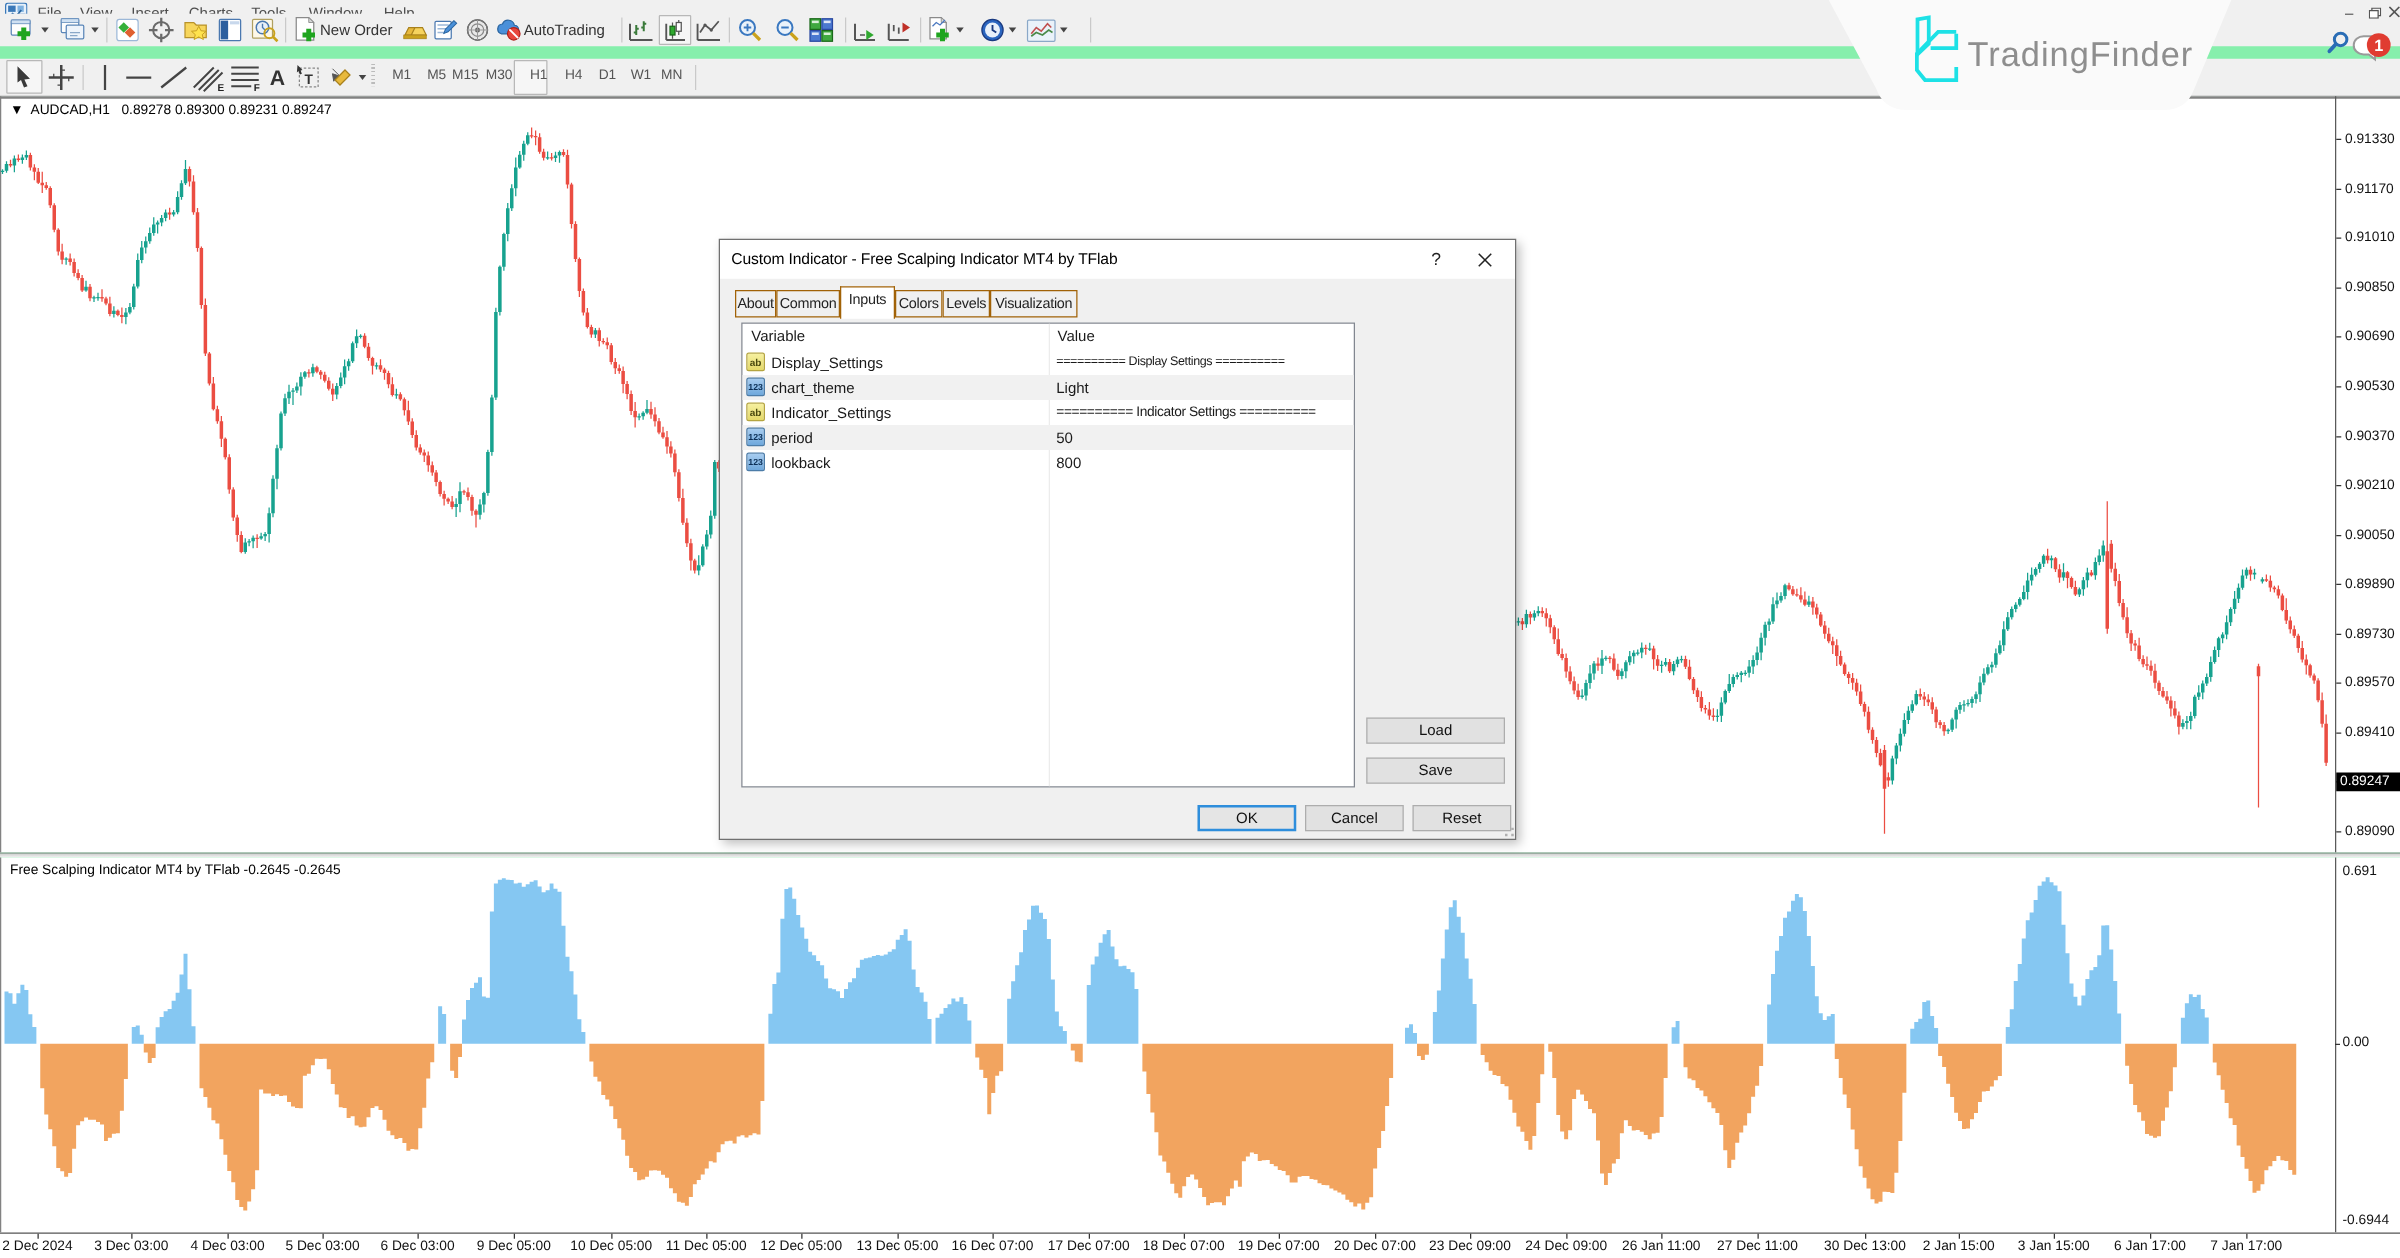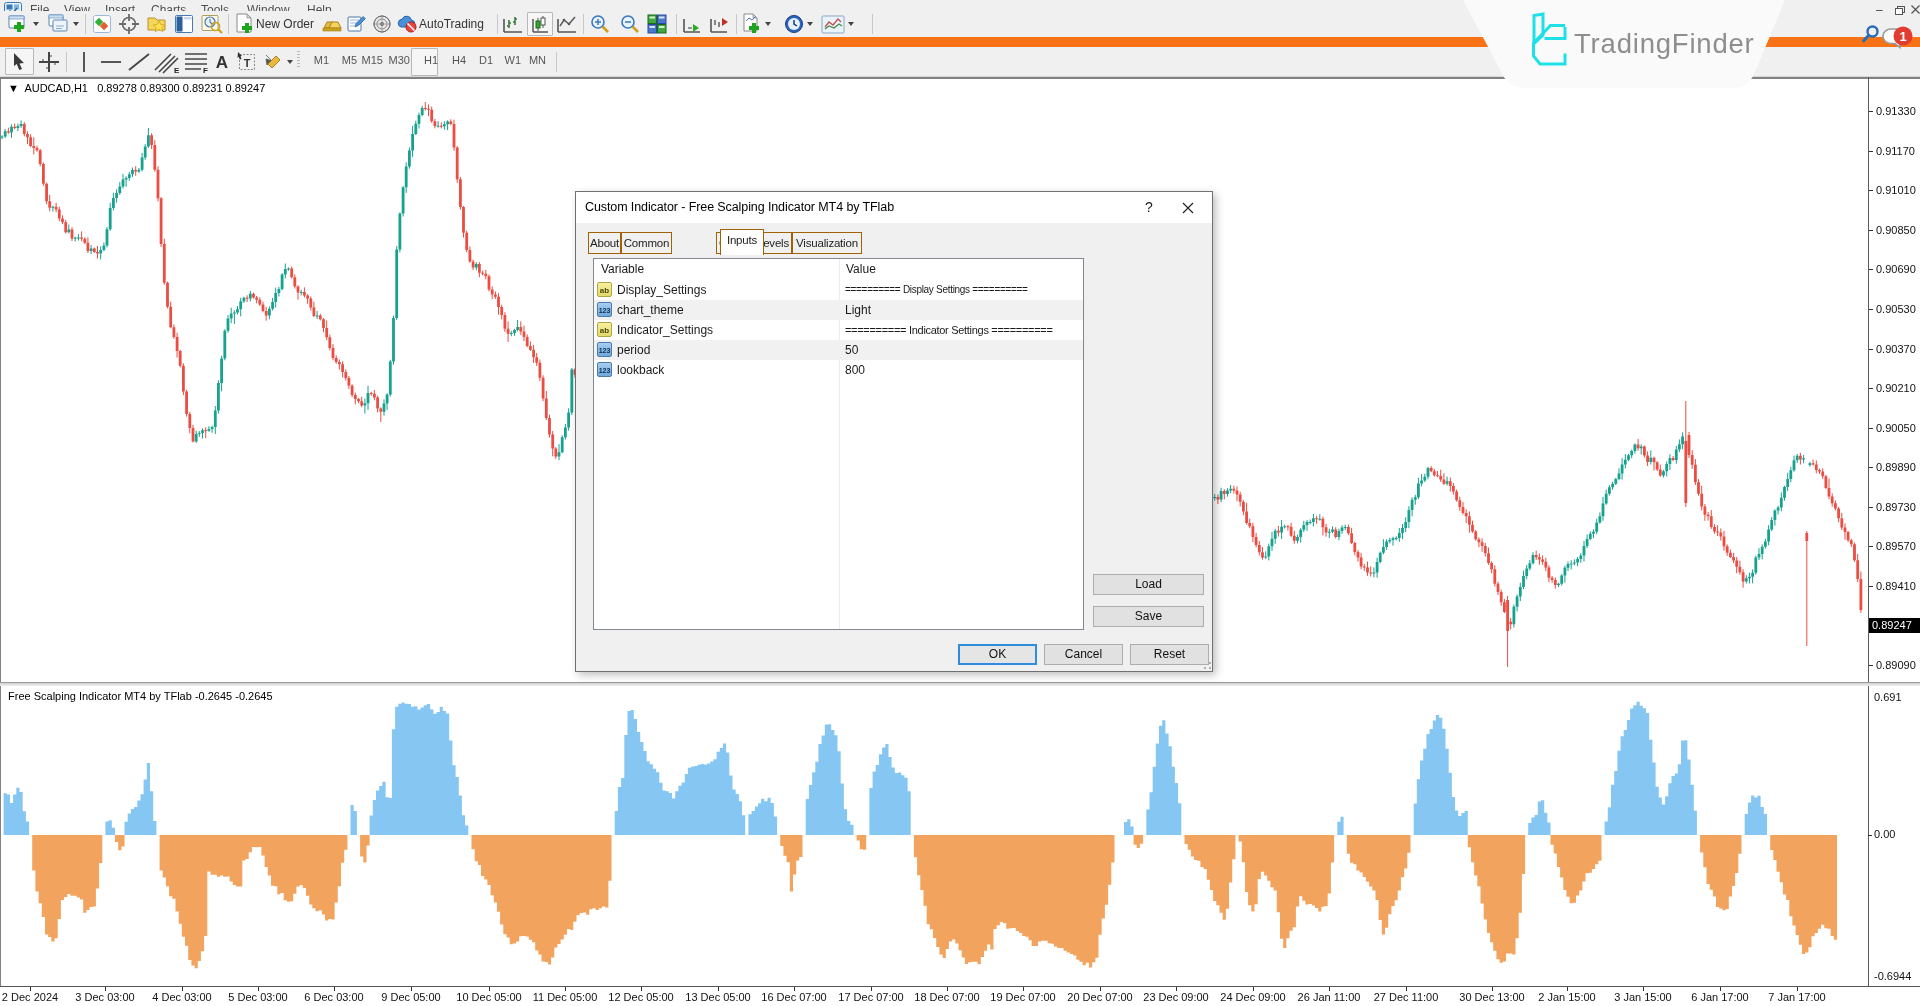--- a/index.html
+++ b/index.html
@@ -1,19 +1,19 @@
 <!DOCTYPE html>
 <html><head>
 <meta charset="utf-8">
 <style>
   * { margin:0; padding:0; box-sizing:border-box; }
   html,body { width:1920px; height:1006px; overflow:hidden; background:#fff;
     font-family:"Liberation Sans", sans-serif; }
   .abs { position:absolute; }
-  #app { position:relative; width:1920px; height:734px; background:#f97316; }
+  #app { position:relative; width:1920px; height:734px; background:#86efac; }
   
   #menubar { position:absolute; left:0; top:0; width:1920px; height:21px;
     background:#f0f0f0; border-bottom:1px solid #e3e3e3; }
   #menubar .mi { position:absolute; top:3px; font-size:12px; color:#4e4e4e; }
   
   #tb1 { position:absolute; left:0; top:11px; width:1920px; height:26px; background:#f0f0f0; }
   #tb2 { position:absolute; left:0; top:47px; width:1920px; height:30px; background:#f0f0f0;
     border-bottom:1px solid #d8d8d8; }
   .sep { position:absolute; top:3px; width:1px; height:20px; background:#c9c9c9; }
   .grip { position:absolute; top:4px; width:3px; height:18px;
@@ -45,21 +45,21 @@
   .tlabel { position:absolute; top:4px; font-size:11px; color:#111; transform:translateX(-50%); white-space:nowrap; }
   .ttick { position:absolute; top:0; width:1px; height:4px; background:#333; }
   
   #dlg { position:absolute; left:575px; top:191px; width:638px; height:481px;
     background:#f0f0f0; border:1px solid #707070; box-shadow:3px 3px 8px rgba(0,0,0,.25); }
   #dlg-title { position:absolute; left:0; top:0; width:100%; height:31px; background:#fff; }
   #dlg-title span { position:absolute; left:9px; top:8px; font-size:12.5px; color:#000; letter-spacing:-0.1px; }
   .dlg-q { position:absolute; top:7px; font-size:14px; color:#222; }
   .tab { position:absolute; top:40px; height:22px; border:1px solid #a16207; background:#f0f0f0;
     font-size:11.5px; color:#222; text-align:center; line-height:20px; letter-spacing:-0.2px; }
-  .tabsel { top:37px; height:26px; background:#fff; border-bottom:none; z-index:3;margin-left:48px; }
+  .tabsel { top:37px; height:26px; background:#fff; border-bottom:none; z-index:3; }
   #tbl { position:absolute; left:17px; top:66px; width:491px; height:372px; background:#fff;
     border:1px solid #828790; font-size:12px; color:#1a1a1a; }
   .th { position:absolute; top:0; height:21px; line-height:21px; }
   .row { position:absolute; left:0; width:489px; height:20px; line-height:20px;padding-left:20px; }
   .rowg { background:#f1f1f1; }
   .cdiv { position:absolute; left:245px; top:0; width:1px; height:370px; background:#ececec; }
   .vicon { position:absolute; left:3px; top:2px; width:15px; height:15px; border-radius:2px;
     font-size:8px; font-weight:700; text-align:center; line-height:15px; }
   .vy { background:linear-gradient(#f6f0a0,#e4d96a); border:1px solid #b5a540; color:#4a4a10; }
   .vb { background:linear-gradient(#a8cdf0,#6fa8dc); border:1px solid #4c7ca8; color:#0b2e55; font-size:7px; }

